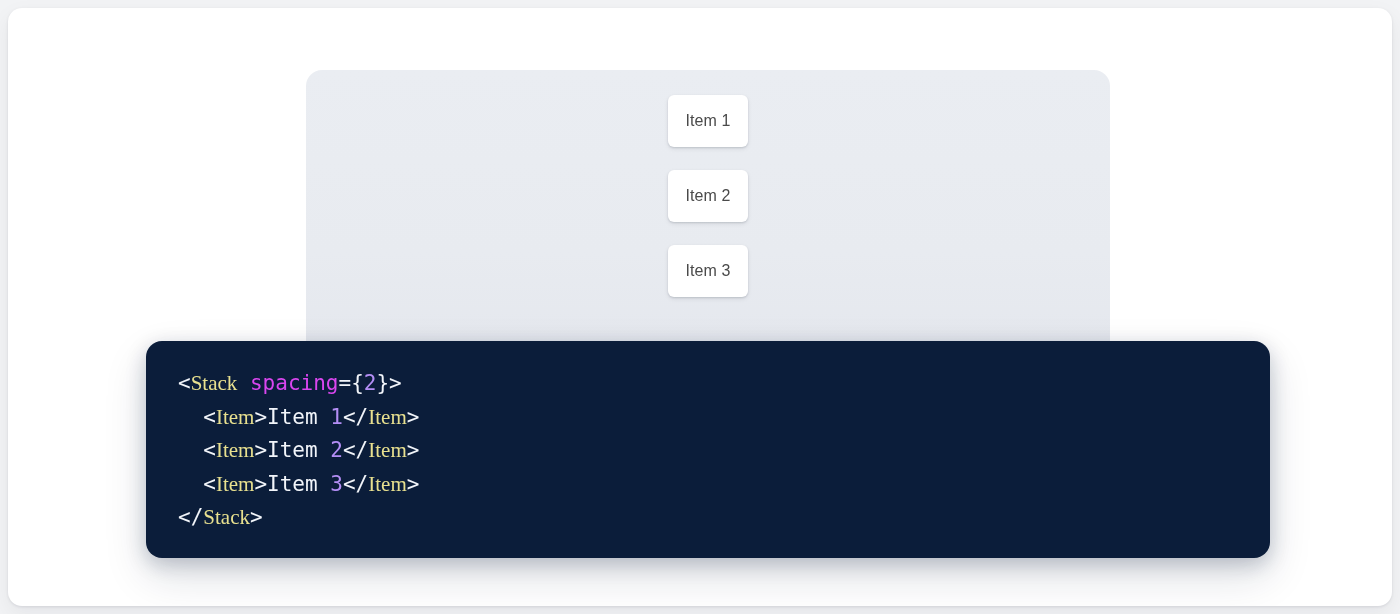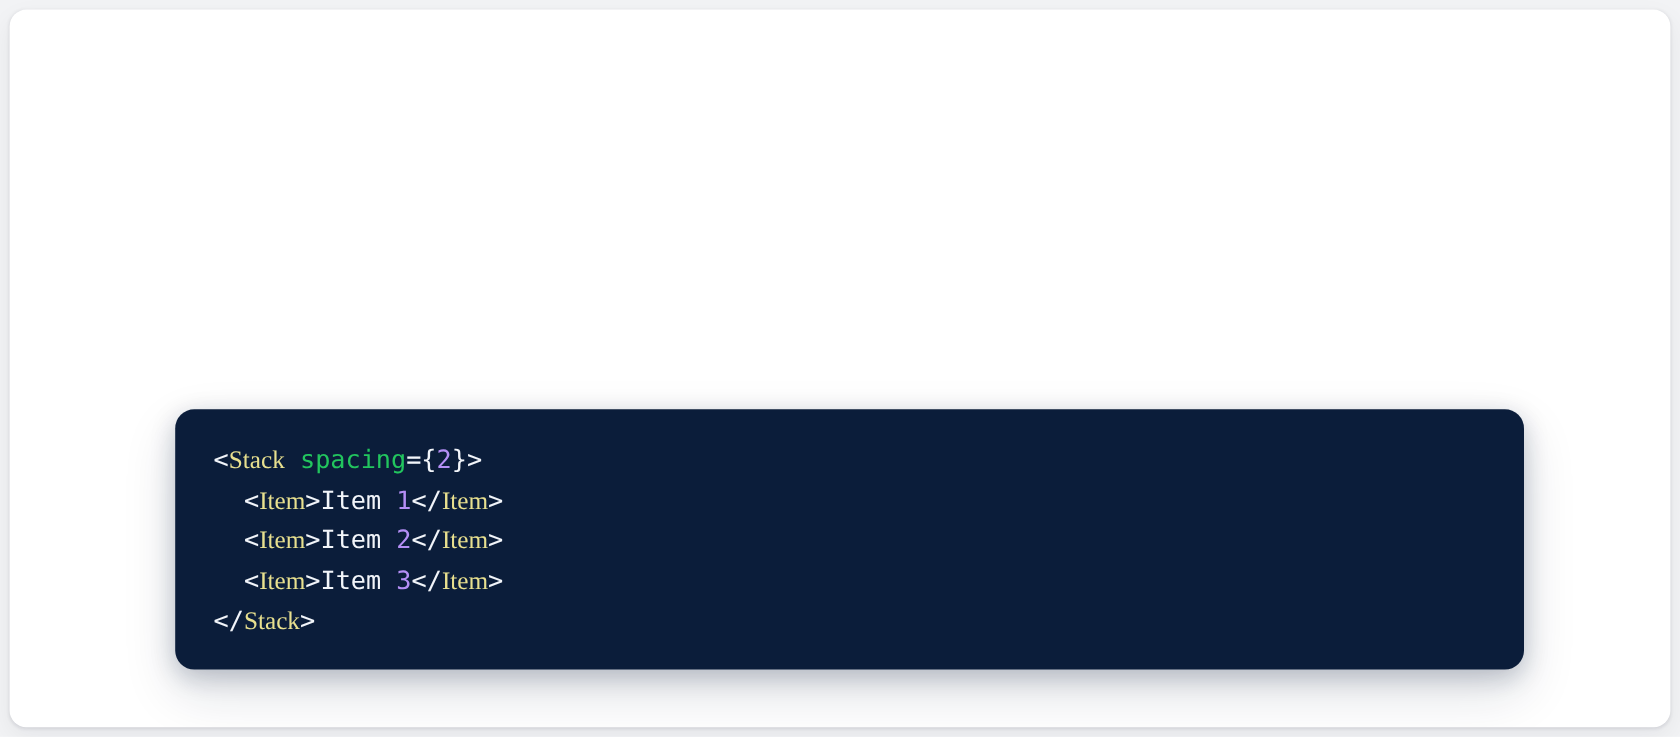--- a/index.html
+++ b/index.html
@@ -86,29 +86,42 @@
     font-family: "DejaVu Sans Mono", "Liberation Mono", monospace;
     font-size: 21px;
     line-height: 33.6px;
     white-space: pre;
     color: #f2f5fa;
     -webkit-font-smoothing: antialiased;
   }
 
   .tok-punct { color: #f2f5fa; }
   .tok-tag   { color: #e8e08f; font-family: Liberation Serif, serif; }
-  .tok-attr  { color: #22c55e; }
+  .tok-attr  { color: #d946ef; }
   .tok-num   { color: #b48ef5; }
   .tok-text  { color: #f2f5fa; }
 </style>
 </head>
 <body>
 
 <div class="page-card">
 
+  <div class="preview-panel">
+    <div class="stack" id="stack-container">
+        <div class="stack-item">
+          <span>Item 1</span>
+        </div>
+        <div class="stack-item">
+          <span>Item 2</span>
+        </div>
+        <div class="stack-item">
+          <span>Item 3</span>
+        </div>
+      </div>
+  </div>
 
   <div class="code-block">
     <pre class="code-pre" id="code-pre"><span><span class="tok-punct">&lt;</span><span class="tok-tag">Stack</span><span class="tok-punct"> </span><span class="tok-attr">spacing</span><span class="tok-punct">={</span><span class="tok-num">2</span><span class="tok-punct">}&gt;</span></span>
 <span><span class="tok-punct">  &lt;</span><span class="tok-tag">Item</span><span class="tok-punct">&gt;</span><span class="tok-text">Item </span><span class="tok-num">1</span><span class="tok-punct">&lt;/</span><span class="tok-tag">Item</span><span class="tok-punct">&gt;</span></span>
 <span><span class="tok-punct">  &lt;</span><span class="tok-tag">Item</span><span class="tok-punct">&gt;</span><span class="tok-text">Item </span><span class="tok-num">2</span><span class="tok-punct">&lt;/</span><span class="tok-tag">Item</span><span class="tok-punct">&gt;</span></span>
 <span><span class="tok-punct">  &lt;</span><span class="tok-tag">Item</span><span class="tok-punct">&gt;</span><span class="tok-text">Item </span><span class="tok-num">3</span><span class="tok-punct">&lt;/</span><span class="tok-tag">Item</span><span class="tok-punct">&gt;</span></span>
 <span><span class="tok-punct">&lt;/</span><span class="tok-tag">Stack</span><span class="tok-punct">&gt;</span></span></pre>
   </div>
 
 </div>

